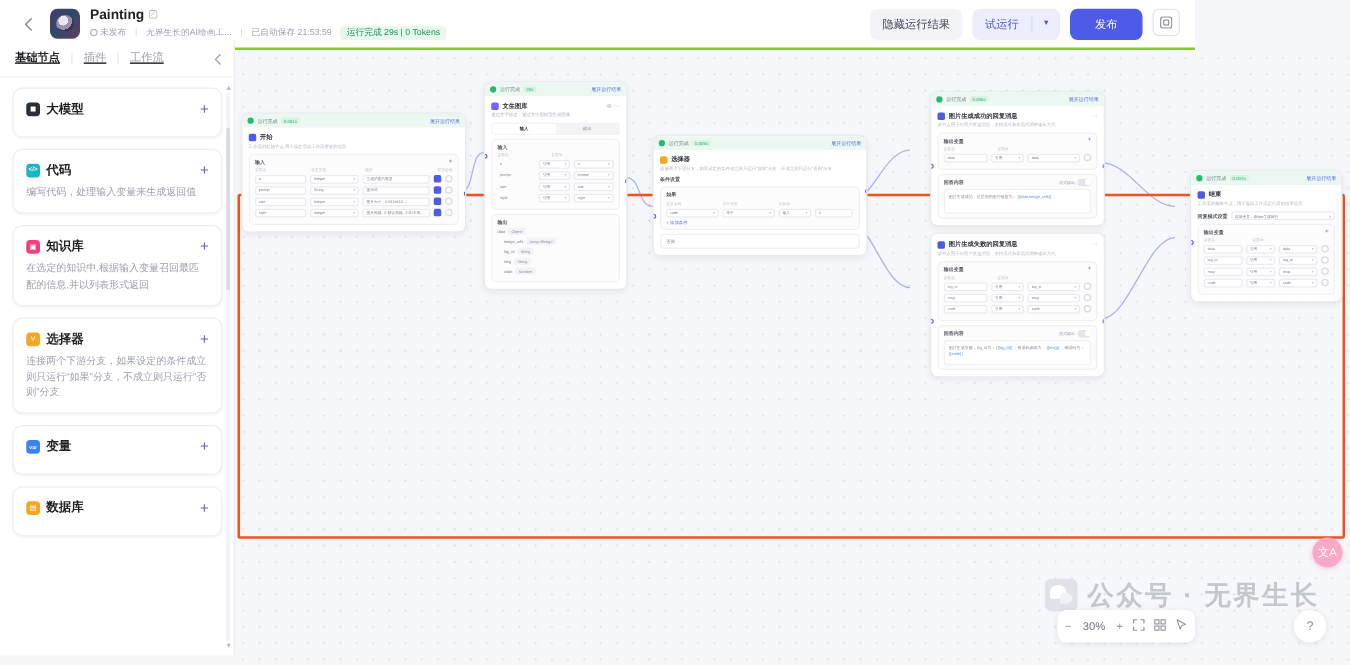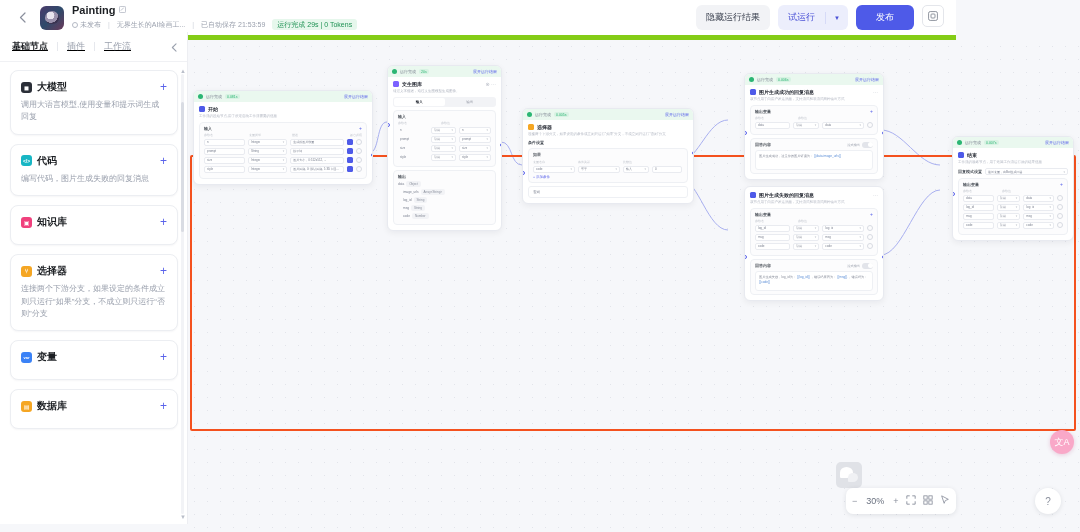--- a/index.html
+++ b/index.html
@@ -6,21 +6,21 @@
   html, body {
     width: 1080px; height: 532px;
     font-family: "Liberation Sans", "DejaVu Sans", sans-serif;
     background: #f6f7fa;
     overflow: hidden;
   }
 
   
   .header {
     position: absolute; top: 0; left: 0; width: 956px; height: 40px;
-    background: #fff; border-bottom: 5px solid #84cc16;
+    background: #fff; border-bottom: 2px solid #84cc16;
     display: flex; align-items: center; padding: 0 12px;
   }
   .back-btn {
     width: 20px; height: 20px; display: flex; align-items: center; justify-content: center;
     color: #8a8f9c; font-size: 13px; margin-right: 8px; cursor: pointer;
   }
   .app-avatar {
     width: 24px; height: 24px; border-radius: 6px; margin-right: 8px;
     background: linear-gradient(135deg,#4b3a6b 0%,#2e4a6b 50%,#6b3a5a 100%);
     position: relative; overflow: hidden; flex: none;
@@ -304,38 +304,38 @@
     </div>
   </div>
 
   <div class="node-list">
     <div class="node-card">
       <div class="node-head">
         <span class="node-ico" style="background:#2b2f38">◼</span>
         <span class="node-title">大模型</span>
         <span class="node-plus">+</span>
       </div>
-      <div class="node-desc">调用大语言模型,使用变量和提示词生成回复</div>
     </div>
 
     <div class="node-card">
       <div class="node-head">
         <span class="node-ico" style="background:#18b6c4;font-size:5px">&lt;/&gt;</span>
         <span class="node-title">代码</span>
         <span class="node-plus">+</span>
       </div>
-      <div class="node-desc">编写代码，图片生成失败的回复消息</div>
+      <div class="node-desc">编写代码，处理输入变量来生成返回值</div>
     </div>
 
     <div class="node-card">
       <div class="node-head">
         <span class="node-ico" style="background:#f0417d">▣</span>
         <span class="node-title">知识库</span>
         <span class="node-plus">+</span>
       </div>
+      <div class="node-desc">在选定的知识中,根据输入变量召回最匹配的信息,并以列表形式返回</div>
     </div>
 
     <div class="node-card">
       <div class="node-head">
         <span class="node-ico" style="background:#f5a623">⑂</span>
         <span class="node-title">选择器</span>
         <span class="node-plus">+</span>
       </div>
       <div class="node-desc">连接两个下游分支，如果设定的条件成立则只运行“如果”分支，不成立则只运行“否则”分支</div>
     </div>
@@ -843,20 +843,21 @@
           <span class="mini-circ"></span>
         </div>
       </div>
     </div>
     <span class="port" style="left:-2.5px; top:55px"></span>
   </div>
 </div>
 
 <div class="watermark">
   <span class="wm-ico"></span>
+  <span>公众号 · 无界生长</span>
 </div>
 
 <div class="zoom-bar">
   <span class="zb-ico">−</span>
   <span class="zb-pct">30%</span>
   <span class="zb-ico">+</span>
   <span class="zb-ico">
     <svg width="10" height="10" viewBox="0 0 12 12" fill="none">
       <path d="M1 4V1h3M11 4V1H8M1 8v3h3M11 8v3H8" stroke="#8a8f9c" stroke-width="1.1" stroke-linecap="round"></path>
     </svg>

